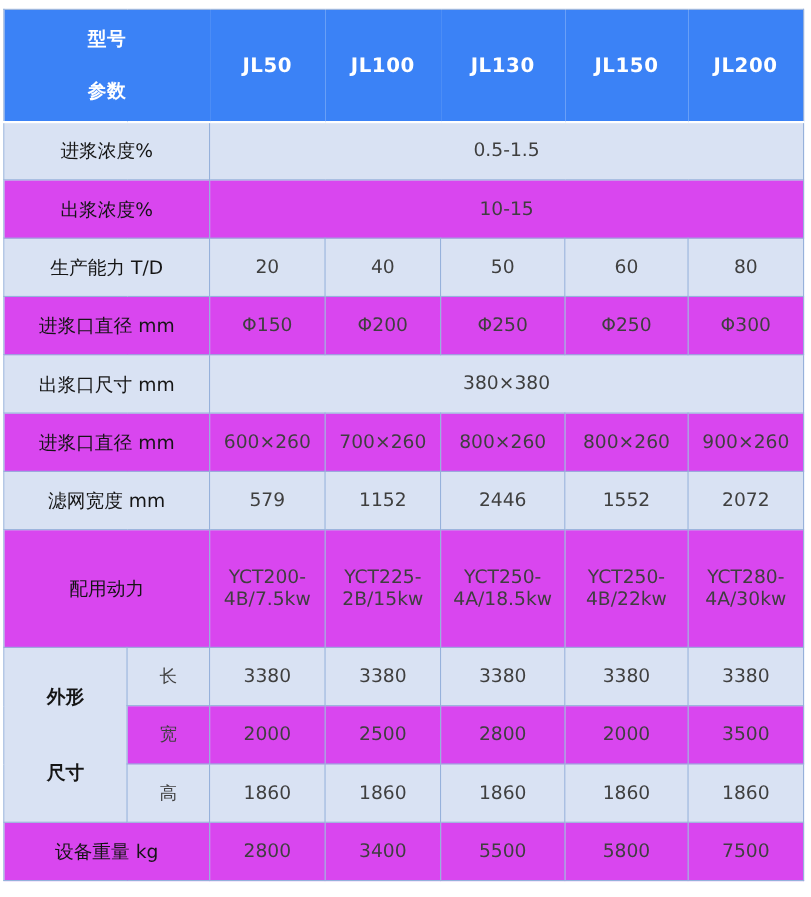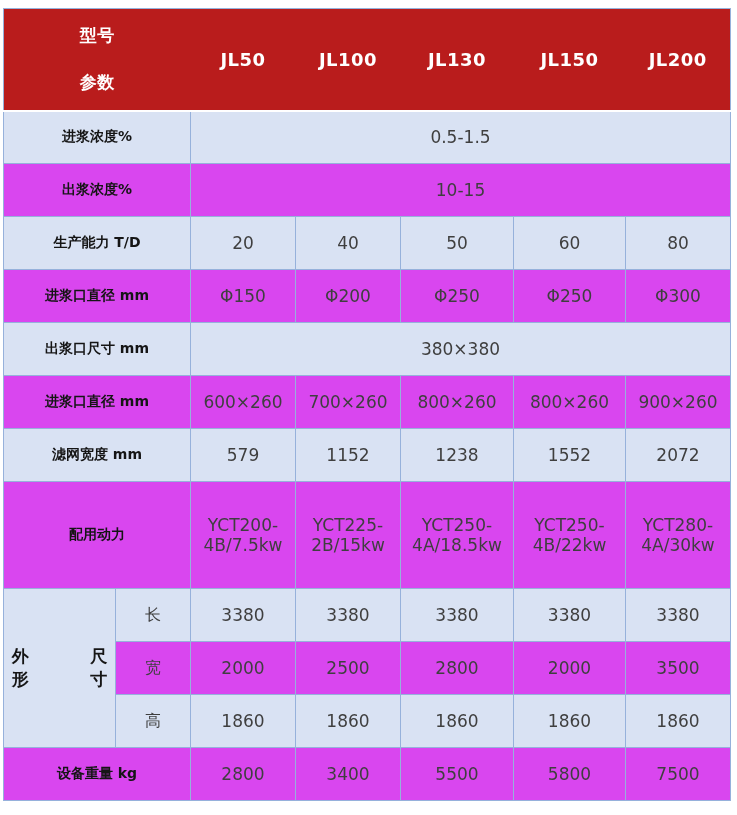--- a/index.html
+++ b/index.html
@@ -7,43 +7,43 @@
   body {
     width: 737px; height: 815px; position: relative; overflow: hidden;
     font-family: "DejaVu Sans", "Liberation Sans", sans-serif;
   }
   .table-wrap { position: absolute; left: 3px; top: 8px; width: 727px; }
   table.spec {
     border-collapse: collapse; table-layout: fixed; width: 727px;
   }
   table.spec { border: 1px solid #96B1DB; }
   thead th {
-    background: #b91c1c; color: #ffffff; font-weight: bold; font-size: 18px;
+    background: #3b82f6; color: #ffffff; font-weight: bold; font-size: 18px;
     height: 102px; border: none; border-bottom: 2px solid #ffffff;
     text-align: center; vertical-align: middle; letter-spacing: 0.5px;
   }
   .corner-inner {
     display: flex; flex-direction: column; align-items: center;
     justify-content: center; gap: 24px; font-size: 17px;
   }
   tbody td {
     border: 1px solid #96B1DB; height: 53px; text-align: center;
     vertical-align: middle; font-size: 17px; color: #3f3f3f;
     background: #ffffff;
   }
   tr.alt td { background: #D9E2F3; }
-  td.lbl { font-weight: bold; color: #151515; font-size: 14px; }
+  td.lbl { font-weight: normal; color: #151515; font-size: 17px; }
   td.sub-lbl { font-size: 16px; color: #3f3f3f; background: inherit; }
   tr.power-row td { height: 107px; }
   .twoline { display: flex; flex-direction: column; align-items: center; gap: 0; }
   td.group-cell {
     background: #D9E2F3; font-weight: bold; color: #151515; font-size: 17px;
   }
   .group-inner {
-    display: flex; flex-direction: row; align-items: flex-start;
+    display: flex; flex-direction: column; align-items: center;
     justify-content: center; gap: 46px;
   }
   tr.w td { background: #d946ef; }
 </style>
 </head>
 <body>
 
 <div class="table-wrap">
 <table class="spec">
   <colgroup>
@@ -104,21 +104,21 @@
       <td>600×260</td>
       <td>700×260</td>
       <td>800×260</td>
       <td>800×260</td>
       <td>900×260</td>
     </tr>
     <tr class="alt">
       <td class="lbl" colspan="2">滤网宽度 mm</td>
       <td>579</td>
       <td>1152</td>
-      <td>1238</td>
+      <td>2446</td>
       <td>1552</td>
       <td>2072</td>
     </tr>
     <tr class="w power-row">
       <td class="lbl" colspan="2">配用动力</td>
       <td>
         <div class="twoline">
           <span>YCT200-</span>
           <span>4B/7.5kw</span>
         </div>

